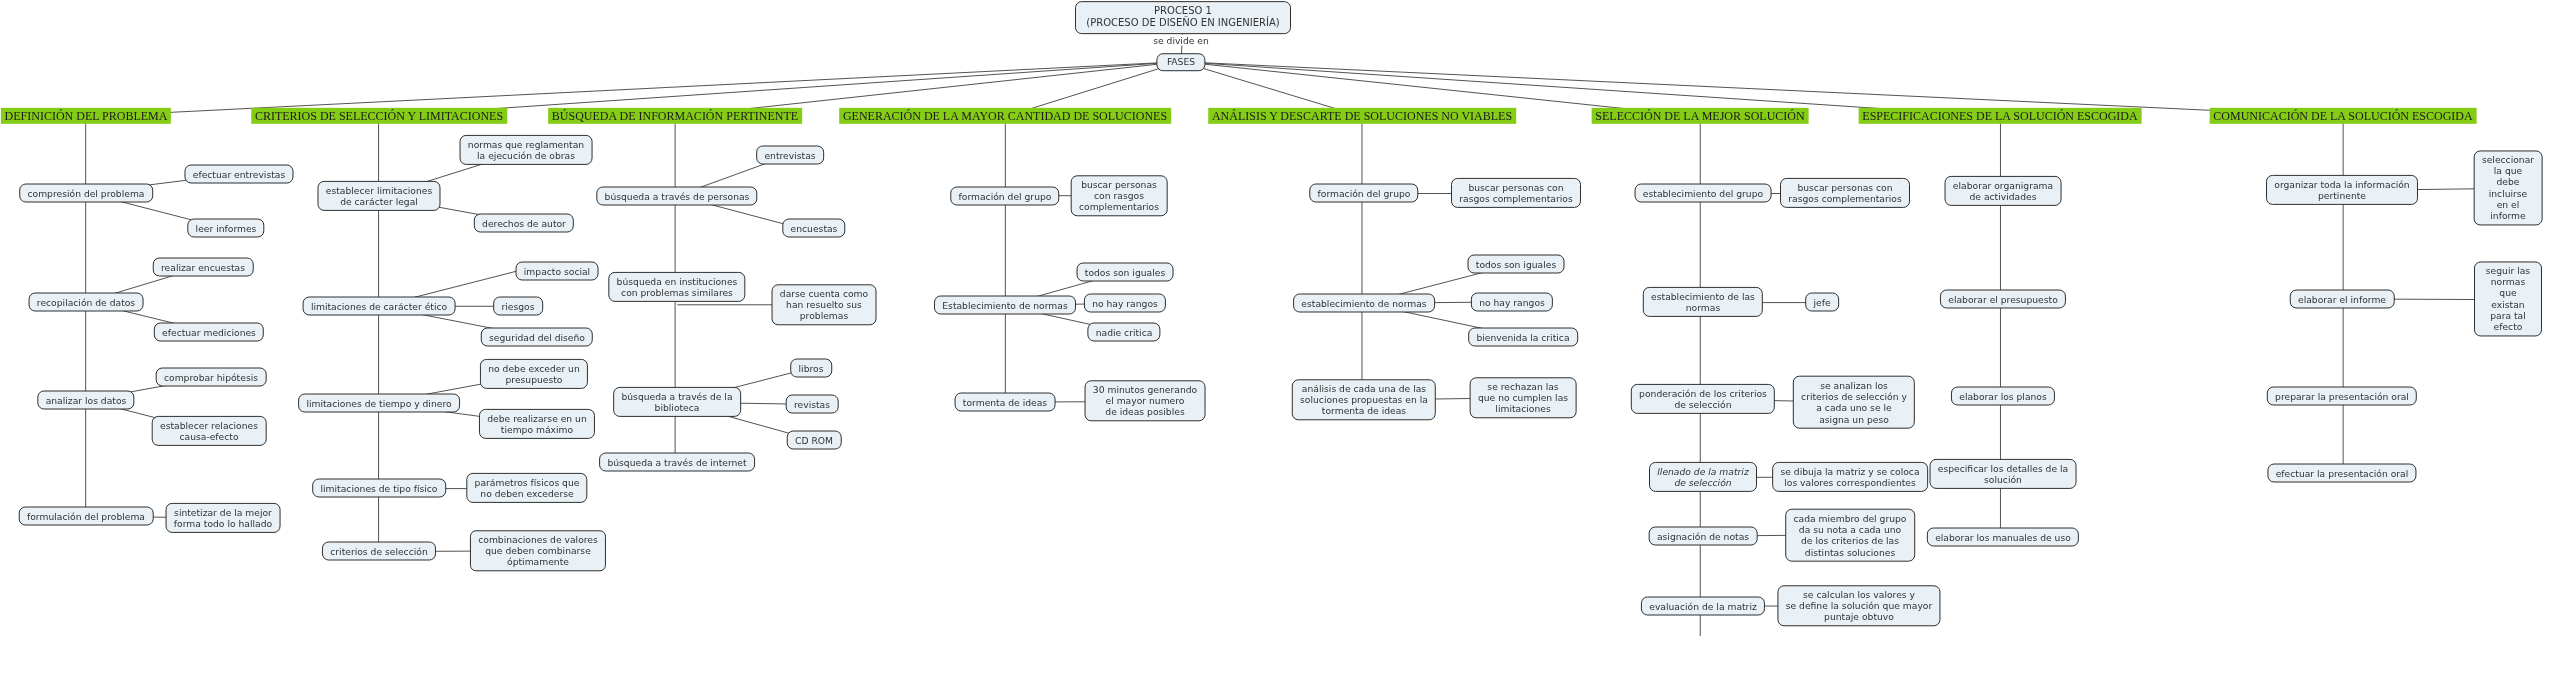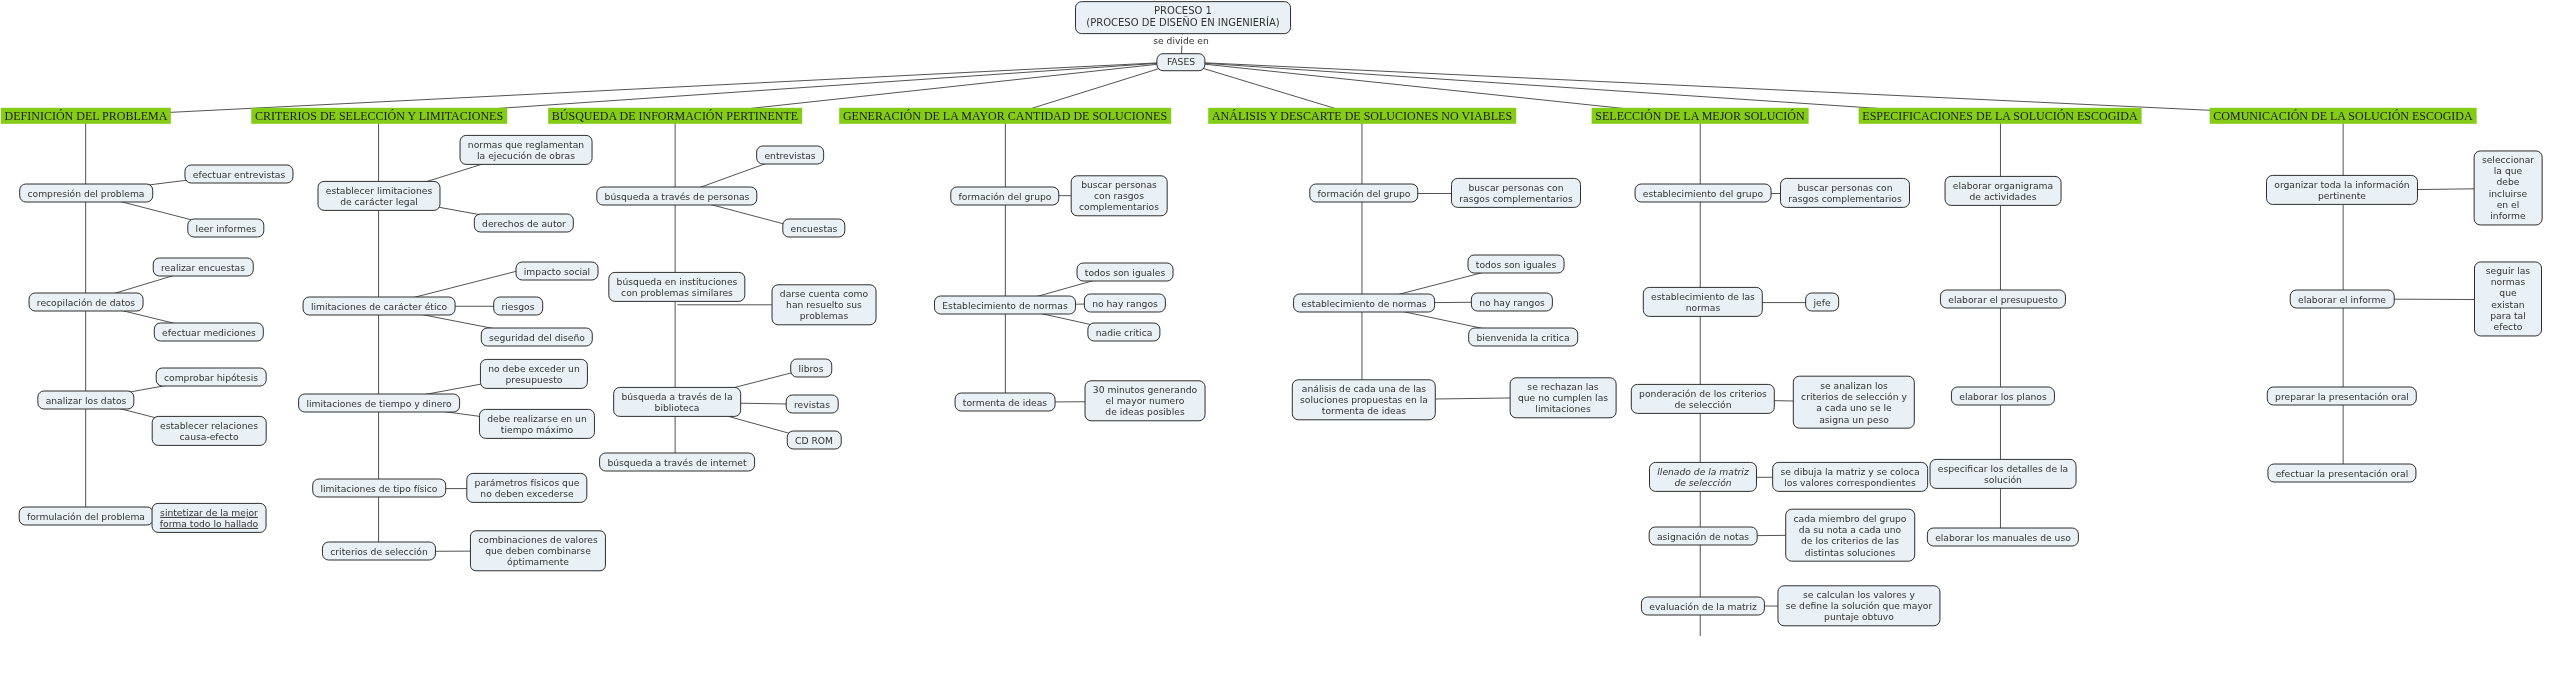--- a/index.html
+++ b/index.html
@@ -135,21 +135,21 @@
     <div class="node" style="left: 239px; top: 174px;">efectuar entrevistas</div>
     <div class="node" style="left: 226px; top: 228px;">leer informes</div>
     <div class="node" style="left: 86px; top: 302px;">recopilación de datos</div>
     <div class="node" style="left: 203px; top: 267px;">realizar encuestas</div>
     <div class="node" style="left: 209px; top: 332px;">efectuar mediciones</div>
     <div class="node" style="left: 86px; top: 400px;">analizar los datos</div>
     <div class="node" style="left: 211px; top: 377px;">comprobar hipótesis</div>
     <div class="node" style="left: 209px; top: 431px;">establecer relaciones
 causa-efecto</div>
     <div class="node" style="left: 86px; top: 516px;">formulación del problema</div>
-    <div class="node" style="left: 209px; top: 518px; text-decoration: underline;">sintetizar de la mejor
+    <div class="node" style="left: 223px; top: 518px;">sintetizar de la mejor
 forma todo lo hallado</div>
     <div class="phase-header" style="left: 379px; top: 116px;">CRITERIOS DE SELECCIÓN Y LIMITACIONES</div>
     <div class="node" style="left: 379px; top: 196px;">establecer limitaciones
 de carácter legal</div>
     <div class="node" style="left: 526px; top: 150px;">normas que reglamentan
 la ejecución de obras</div>
     <div class="node" style="left: 524px; top: 223px;">derechos de autor</div>
     <div class="node" style="left: 379px; top: 306px;">limitaciones de carácter ético</div>
     <div class="node" style="left: 517px; top: 271px; margin-left: 40px;">impacto social</div>
     <div class="node" style="left: 518px; top: 306px;">riesgos</div>
@@ -198,21 +198,21 @@
     <div class="node" style="left: 1364px; top: 193px;">formación del grupo</div>
     <div class="node" style="left: 1516px; top: 193px;">buscar personas con
 rasgos complementarios</div>
     <div class="node" style="left: 1364px; top: 303px;">establecimiento de normas</div>
     <div class="node" style="left: 1516px; top: 264px;">todos son iguales</div>
     <div class="node" style="left: 1512px; top: 302px;">no hay rangos</div>
     <div class="node" style="left: 1523px; top: 337px;">bienvenida la critica</div>
     <div class="node" style="left: 1364px; top: 400px;">análisis de cada una de las
 soluciones propuestas en la
 tormenta de ideas</div>
-    <div class="node" style="left: 1523px; top: 398px; margin-left: 40px;">se rechazan las
+    <div class="node" style="left: 1523px; top: 398px;">se rechazan las
 que no cumplen las
 limitaciones</div>
     <div class="phase-header" style="left: 1700px; top: 116px;">SELECCIÓN DE LA MEJOR SOLUCIÓN</div>
     <div class="node" style="left: 1703px; top: 193px;">establecimiento del grupo</div>
     <div class="node" style="left: 1845px; top: 193px;">buscar personas con
 rasgos complementarios</div>
     <div class="node" style="left: 1703px; top: 302px;">establecimiento de las
 normas</div>
     <div class="node" style="left: 1822px; top: 302px;">jefe</div>
     <div class="node" style="left: 1703px; top: 399px;">ponderación de los criterios

